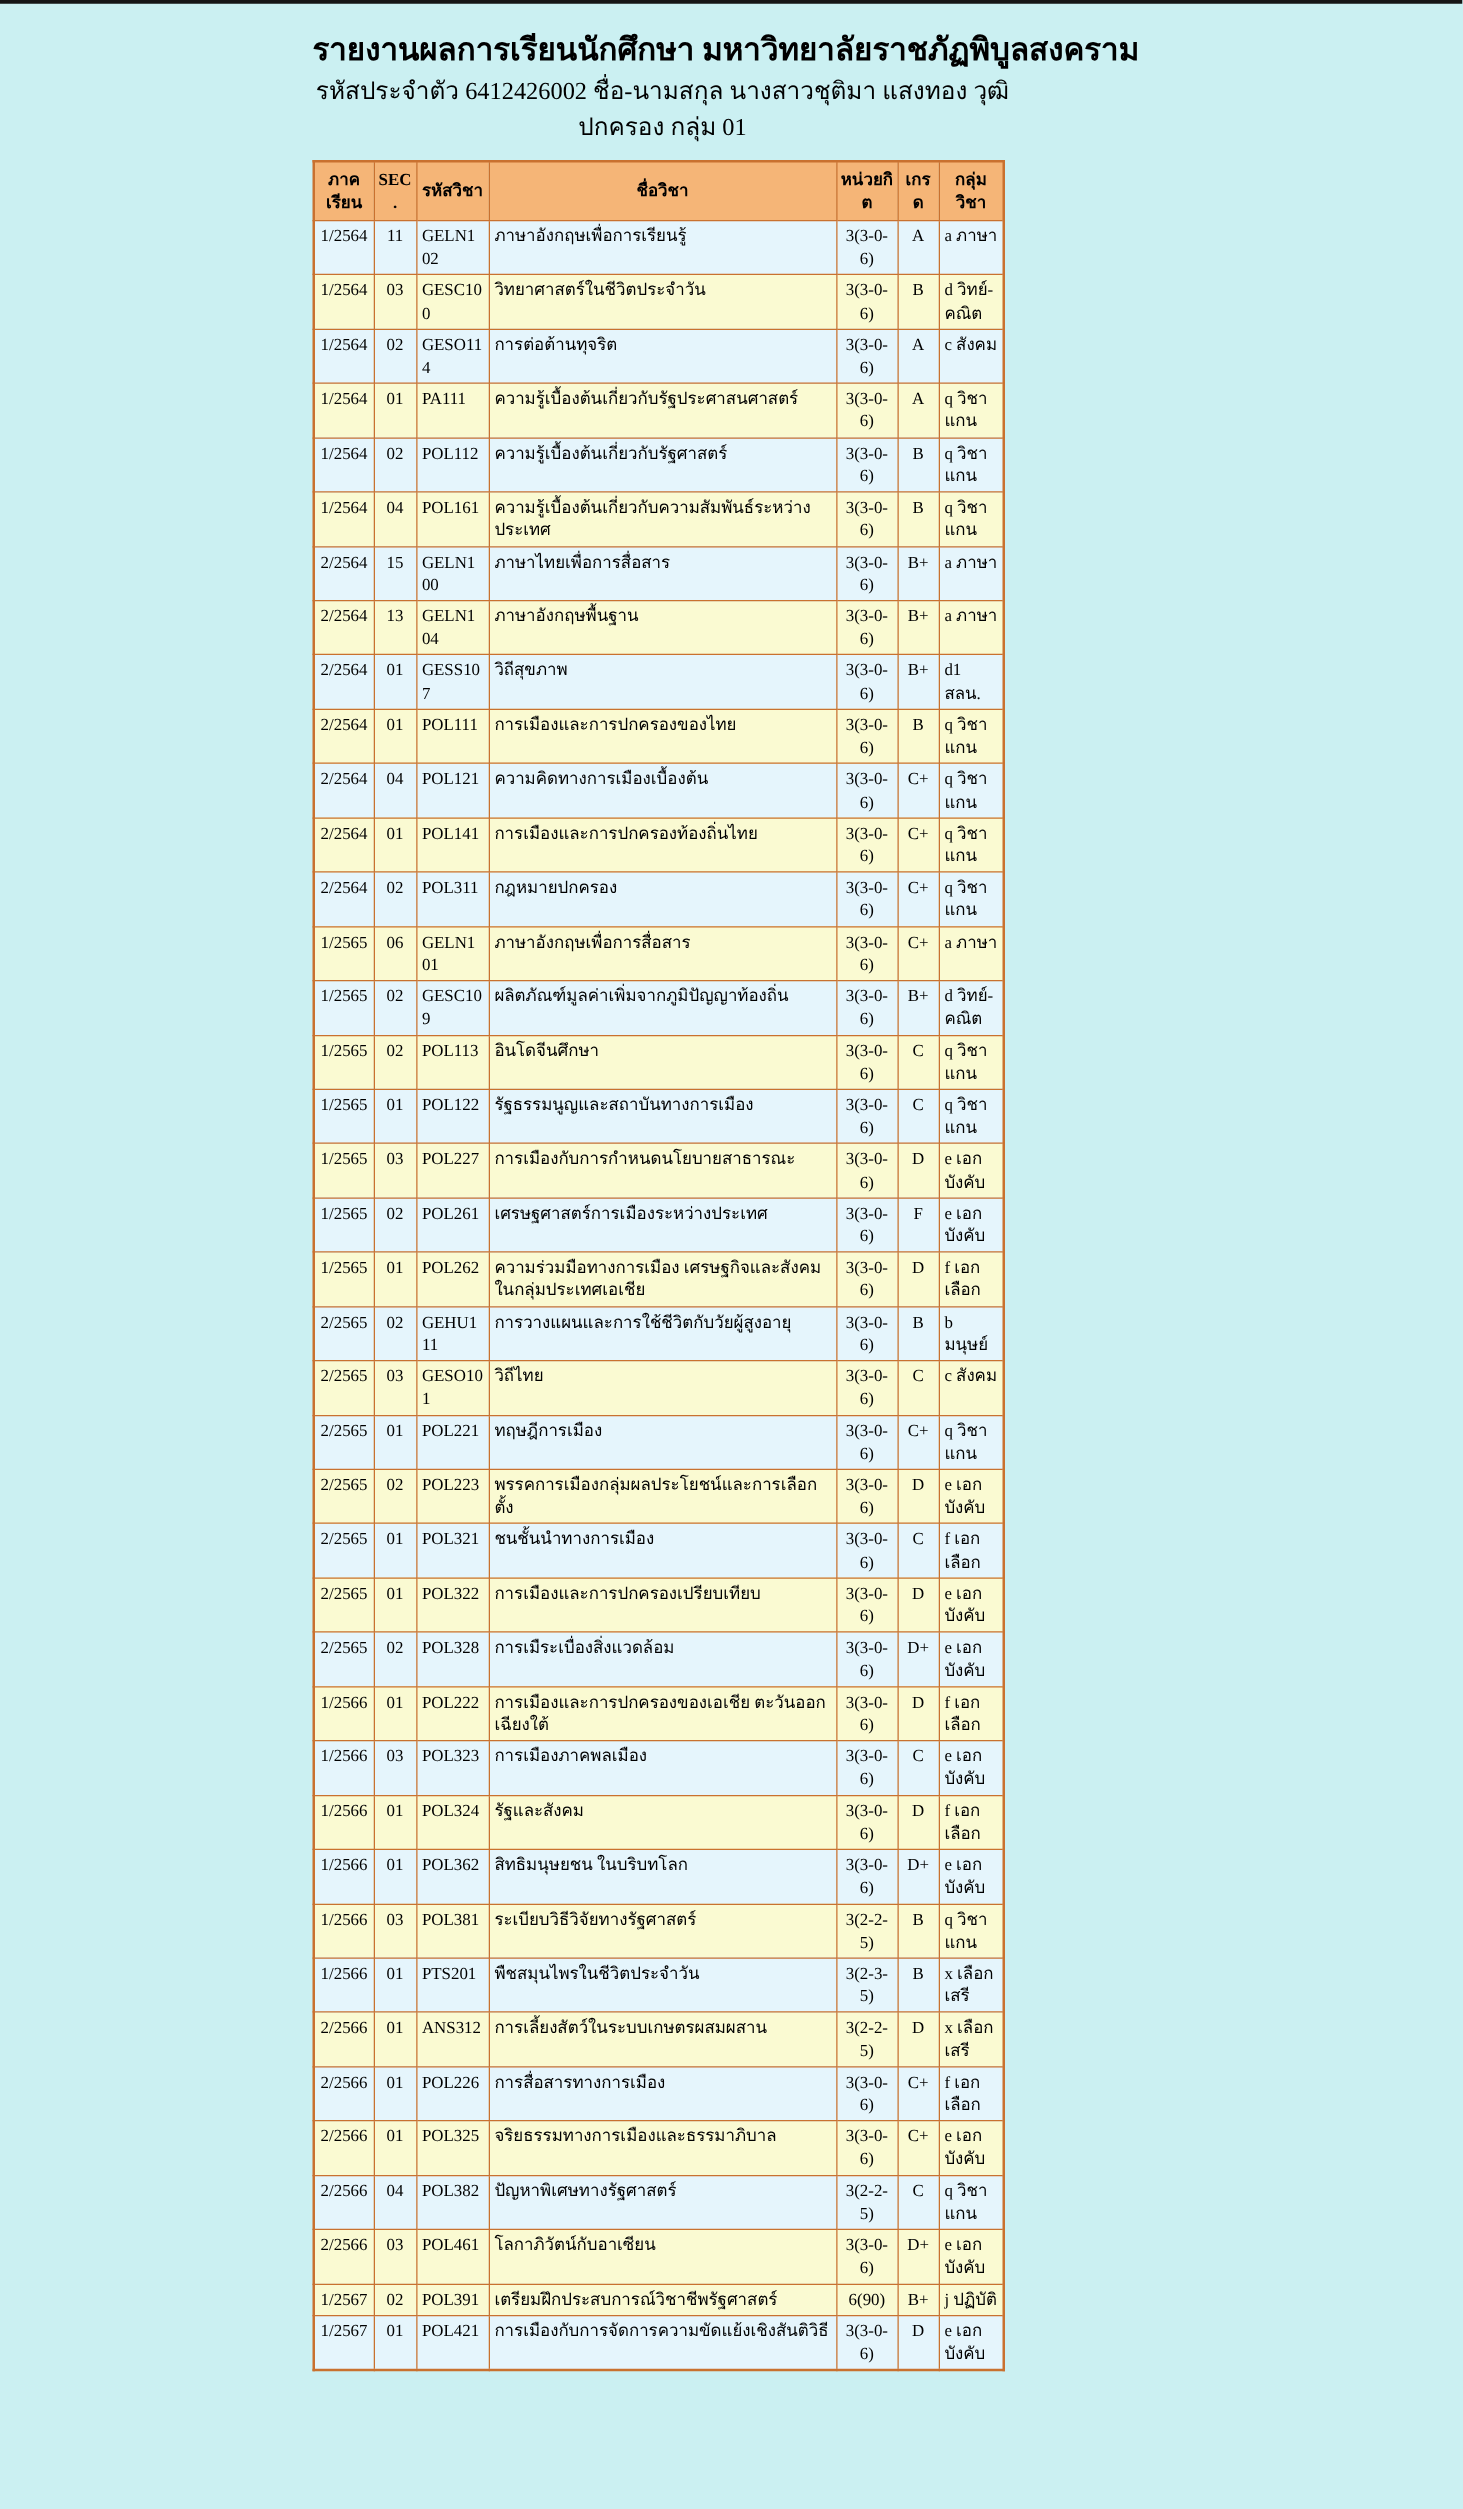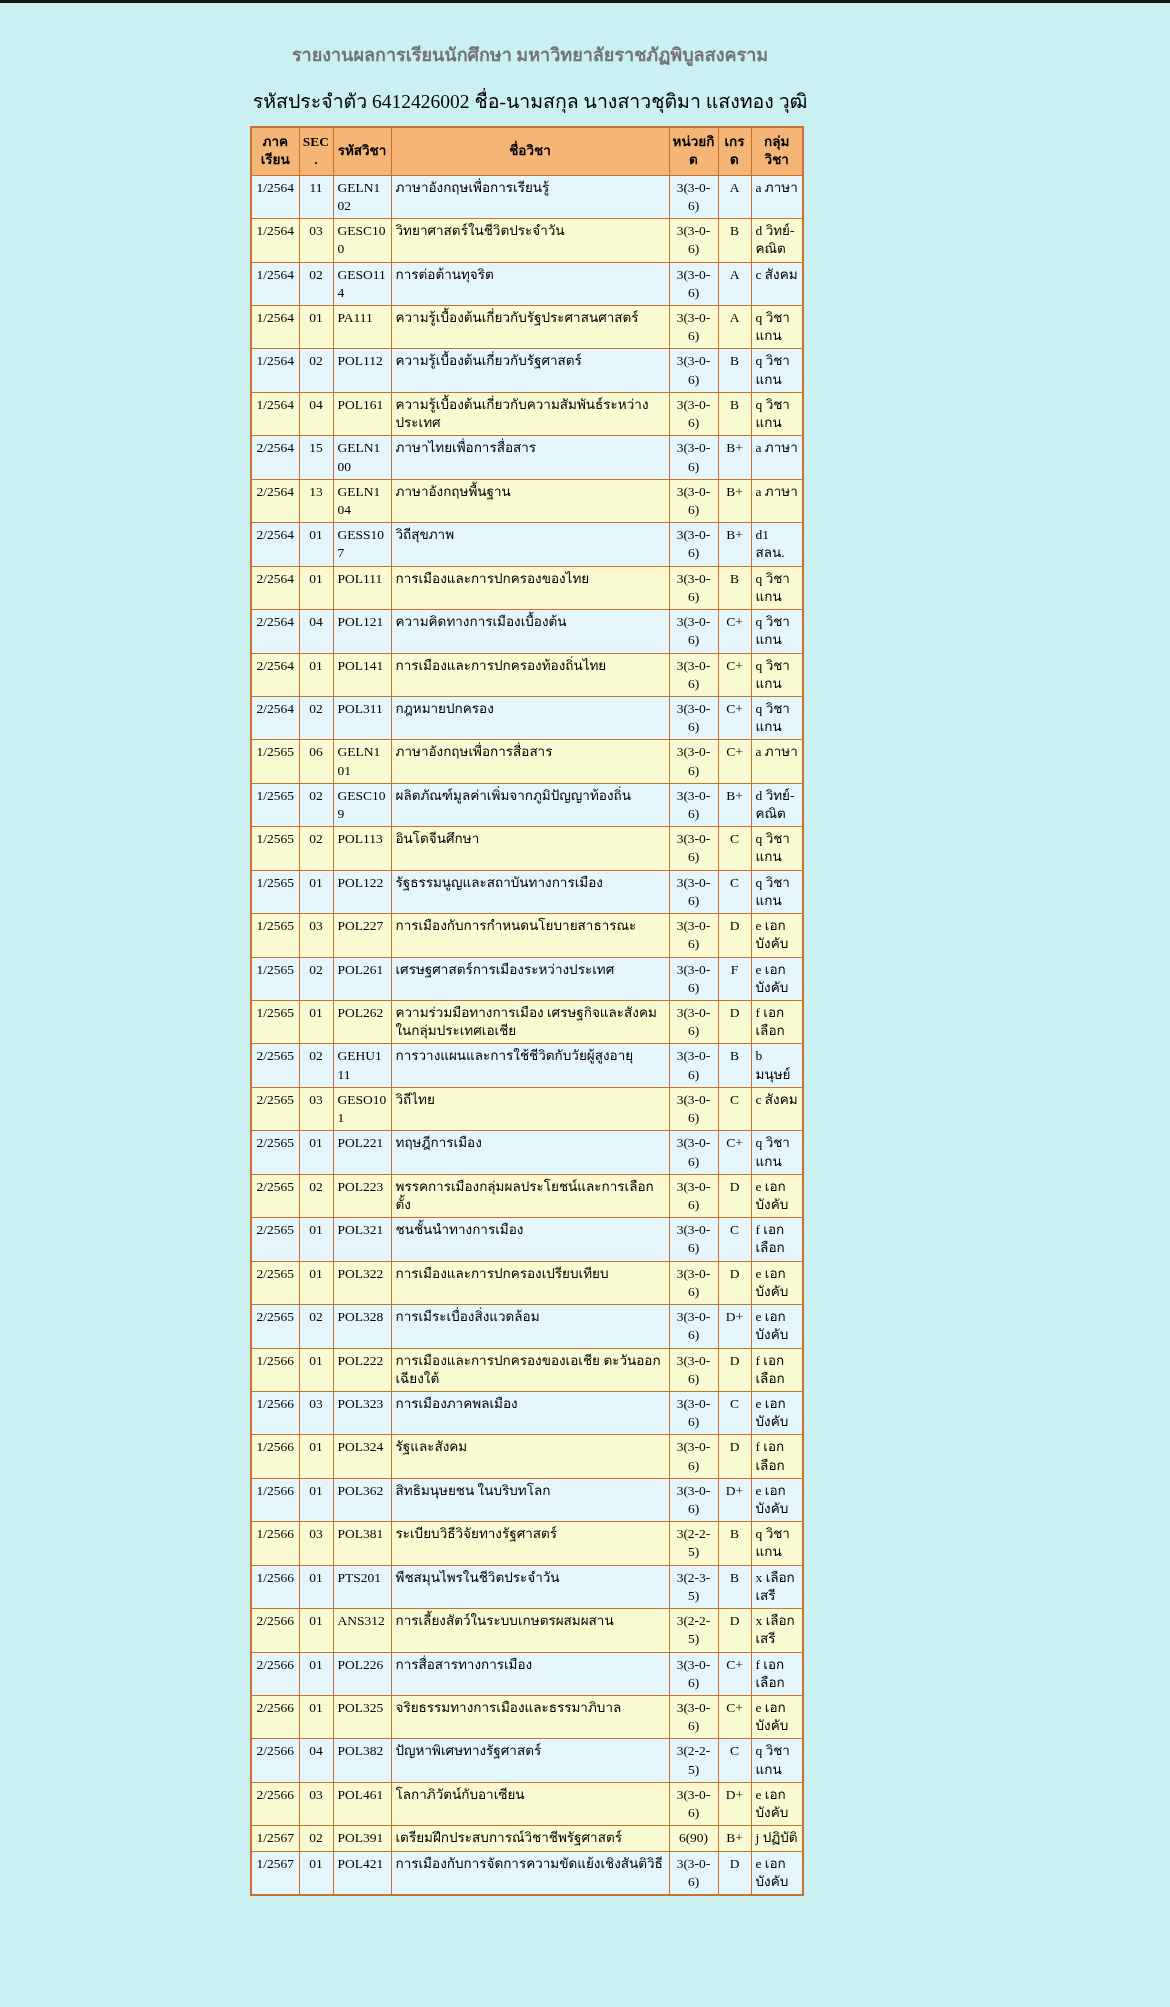--- a/index.html
+++ b/index.html
@@ -6,29 +6,28 @@
   body {
     width:1170px;
     background:#cbf0f2;
     font-family:"Liberation Serif","DejaVu Serif",serif;
     color:#000;
   }
   .page { position:relative; min-height:2007px; overflow:hidden; }
   .edge-line { height:3px; background:#161616; width:100%; }
   .content { width:560px; margin-left:250px; }
   .report-title {
-    margin-top:37px;
+    margin-top:16px;
     text-align:center;
-    font-size:18px;
+    font-size:25px;
     font-weight:bold;
-    color:#737373;
+    color:#000000;
     white-space:nowrap;
   }
   .student-info {
-    margin-top:18px;
     text-align:center;
     font-size:19.5px;
     line-height:1.5;
   }
   table.grades {
     margin-top:10px;
     width:552px;
     table-layout:fixed;
     border-collapse:collapse;
     border:2px solid #c9712f;
@@ -57,20 +56,21 @@
 <body>
 
 <div class="page">
   <div class="edge-line"></div>
 
   <div class="content">
     <div class="report-title">รายงานผลการเรียนนักศึกษา มหาวิทยาลัยราชภัฏพิบูลสงคราม</div>
 
     <div class="student-info" id="student-info">
         <div>รหัสประจำตัว 6412426002 ชื่อ-นามสกุล นางสาวชุติมา แสงทอง วุฒิ</div>
+        <div>ปกครอง กลุ่ม 01</div>
       </div>
 
     <table class="grades">
       <colgroup>
         <col style="width:48px">
           <col style="width:34px">
           <col style="width:58px">
         <col style="width:278px">
           <col style="width:49px">
           <col style="width:33px">

